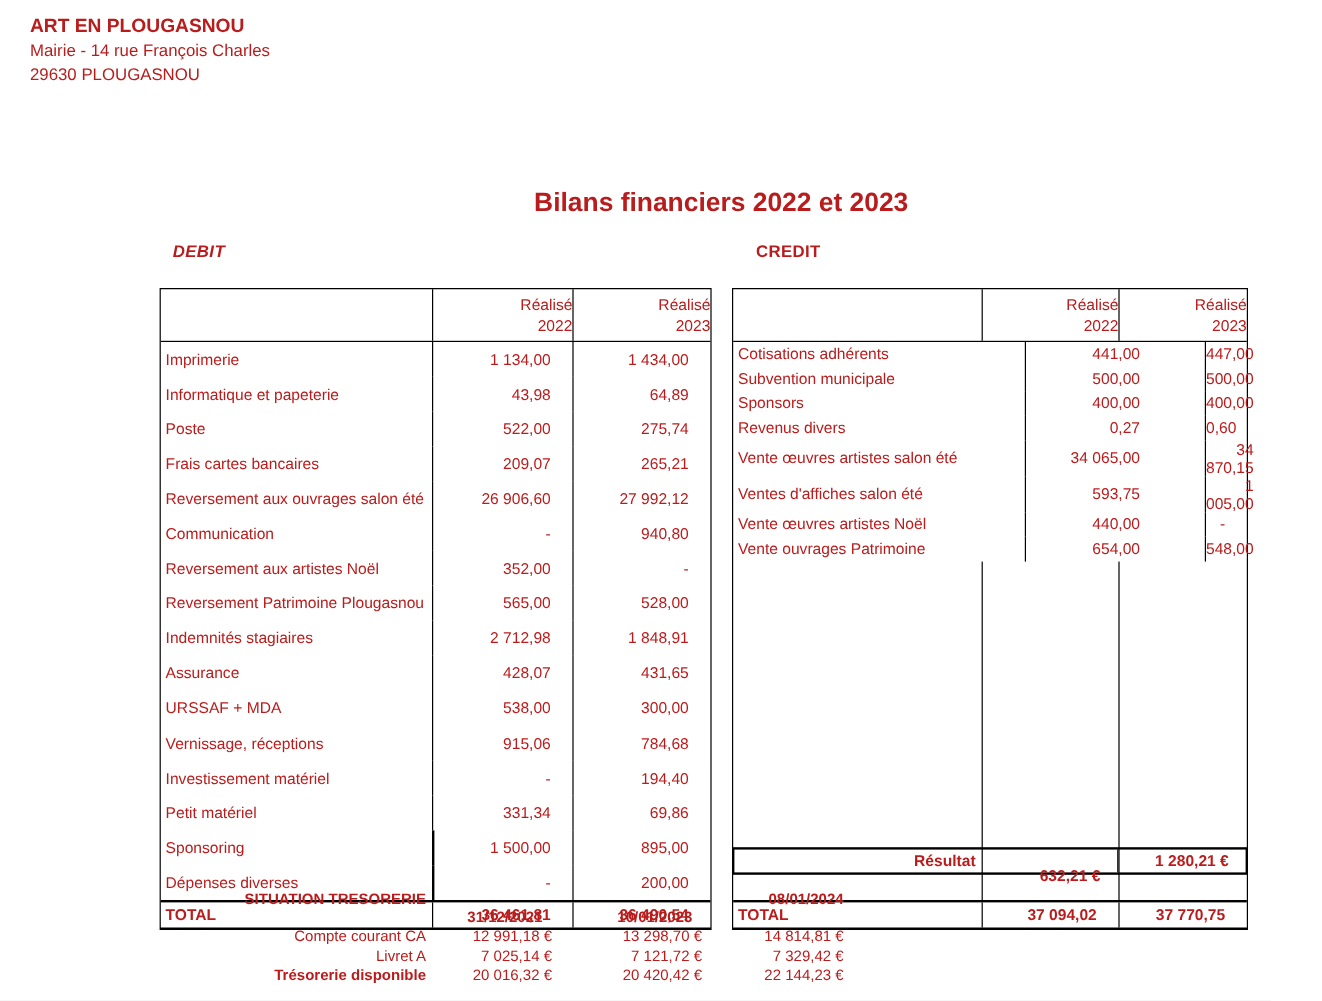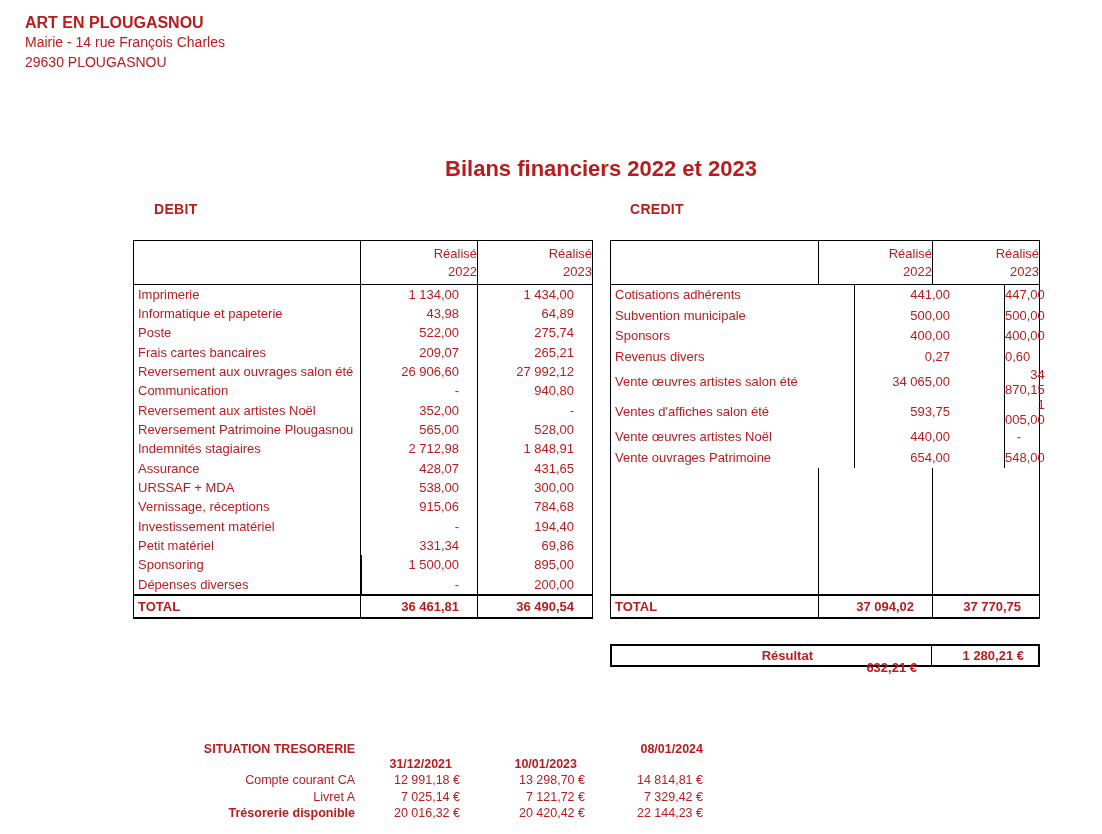--- a/index.html
+++ b/index.html
@@ -21,26 +21,26 @@
 
   
   .doc-title {
     position: absolute; left: 601px; top: 120px;
     transform: translateX(-50%);
     font-size: 22px; font-weight: 700; white-space: nowrap; margin-top: 36px;
   }
 
   
   .section-label { position: absolute; top: 201px; font-size: 14px; font-weight: 700; letter-spacing: 0.3px; }
-  .debit-label  { left: 154px; }
+  .debit-label  { left: 144px; font-style: italic; }
   .credit-label { left: 630px; }
 
   
   .fin-table {
-    position: absolute; top: 240px; height: 379px;
+    position: absolute; top: 240px; height: 535px;
     border: 1.5px solid #000; border-bottom-width: 2.5px;
     display: flex; flex-direction: column;
     font-size: 13px;
   }
   .debit-table  { left: 133px; width: 460px; }
   .credit-table { left: 610px; width: 430px; }
 
   .thead { flex: 0 0 43.5px; border-bottom: 1.5px solid #000; display: flex; }
   .hcell { text-align: center; padding-top: 4px; line-height: 18px; }
   .tbody { flex: 1 1 auto; display: flex; flex-direction: column; }
@@ -62,21 +62,21 @@
   .credit-table .c3 { flex: 1 1 auto; }
 
   .c1 { padding-left: 4px; text-align: left; white-space: nowrap; overflow: hidden; }
   .c2, .c3 { border-left: 1px solid #000; text-align: right; padding-right: 18px;
              align-self: stretch; display: flex; align-items: center; justify-content: flex-end; }
   .hcell.c2, .hcell.c3 { display: block; padding-right: 0; }
   .thickline .c2 { border-left-width: 2.5px; }
 
   
   .resultat-box {
-    position: absolute; left: 610px; top: 644px; width: 430px; height: 23px;
+    position: absolute; left: 610px; top: 706px; width: 430px; height: 23px;
     border: 2px solid #000; display: flex; font-size: 13px; font-weight: 700;
   }
   .resultat-box .r1 { flex: 0 0 205px; text-align: right; padding-right: 4px;
                       display: flex; align-items: center; justify-content: flex-end; }
   .resultat-box .r2 { flex: 0 0 114px; margin-top: 21px; }
   .resultat-box .r3 { flex: 1 1 auto; }
   .resultat-box .r2, .resultat-box .r3 {
     border-left: 1.5px solid #000; text-align: right; padding-right: 14px;
     display: flex; align-items: center; justify-content: flex-end;
   }

